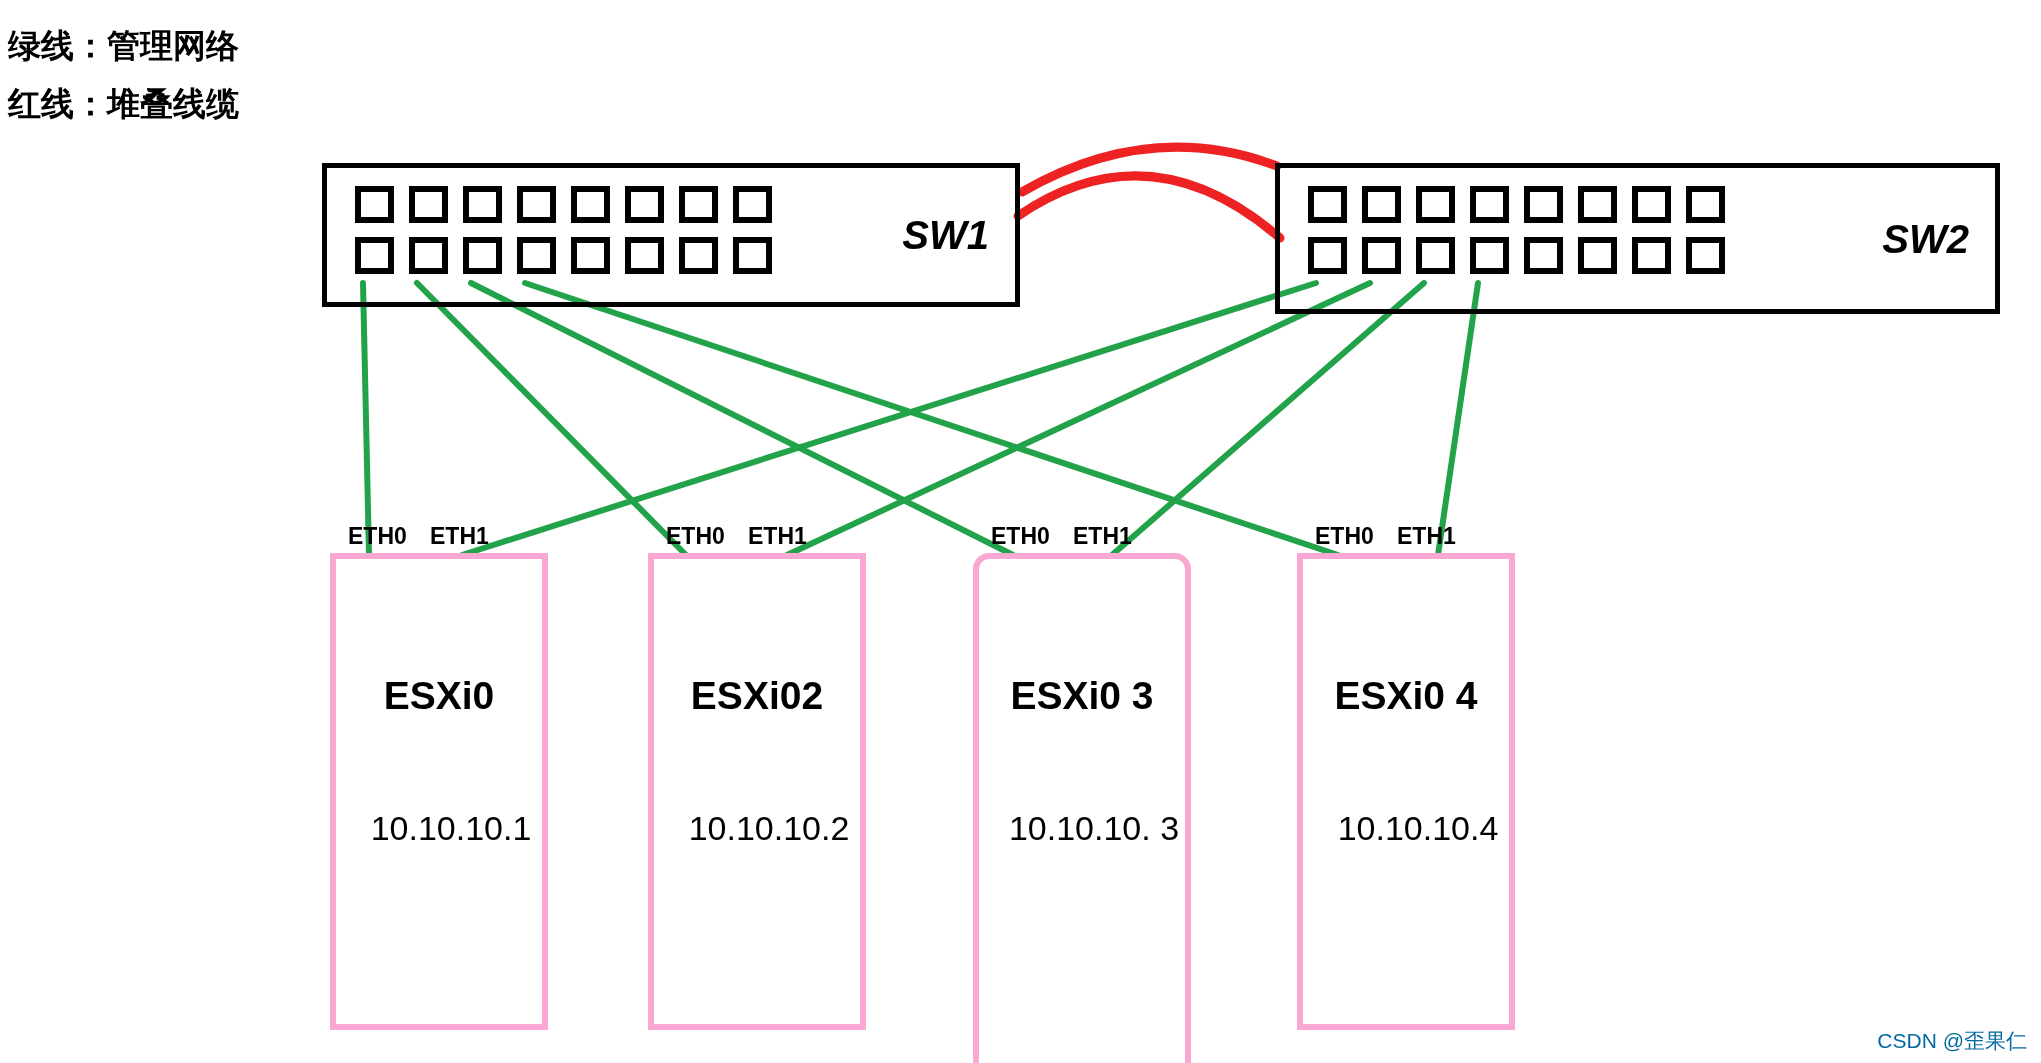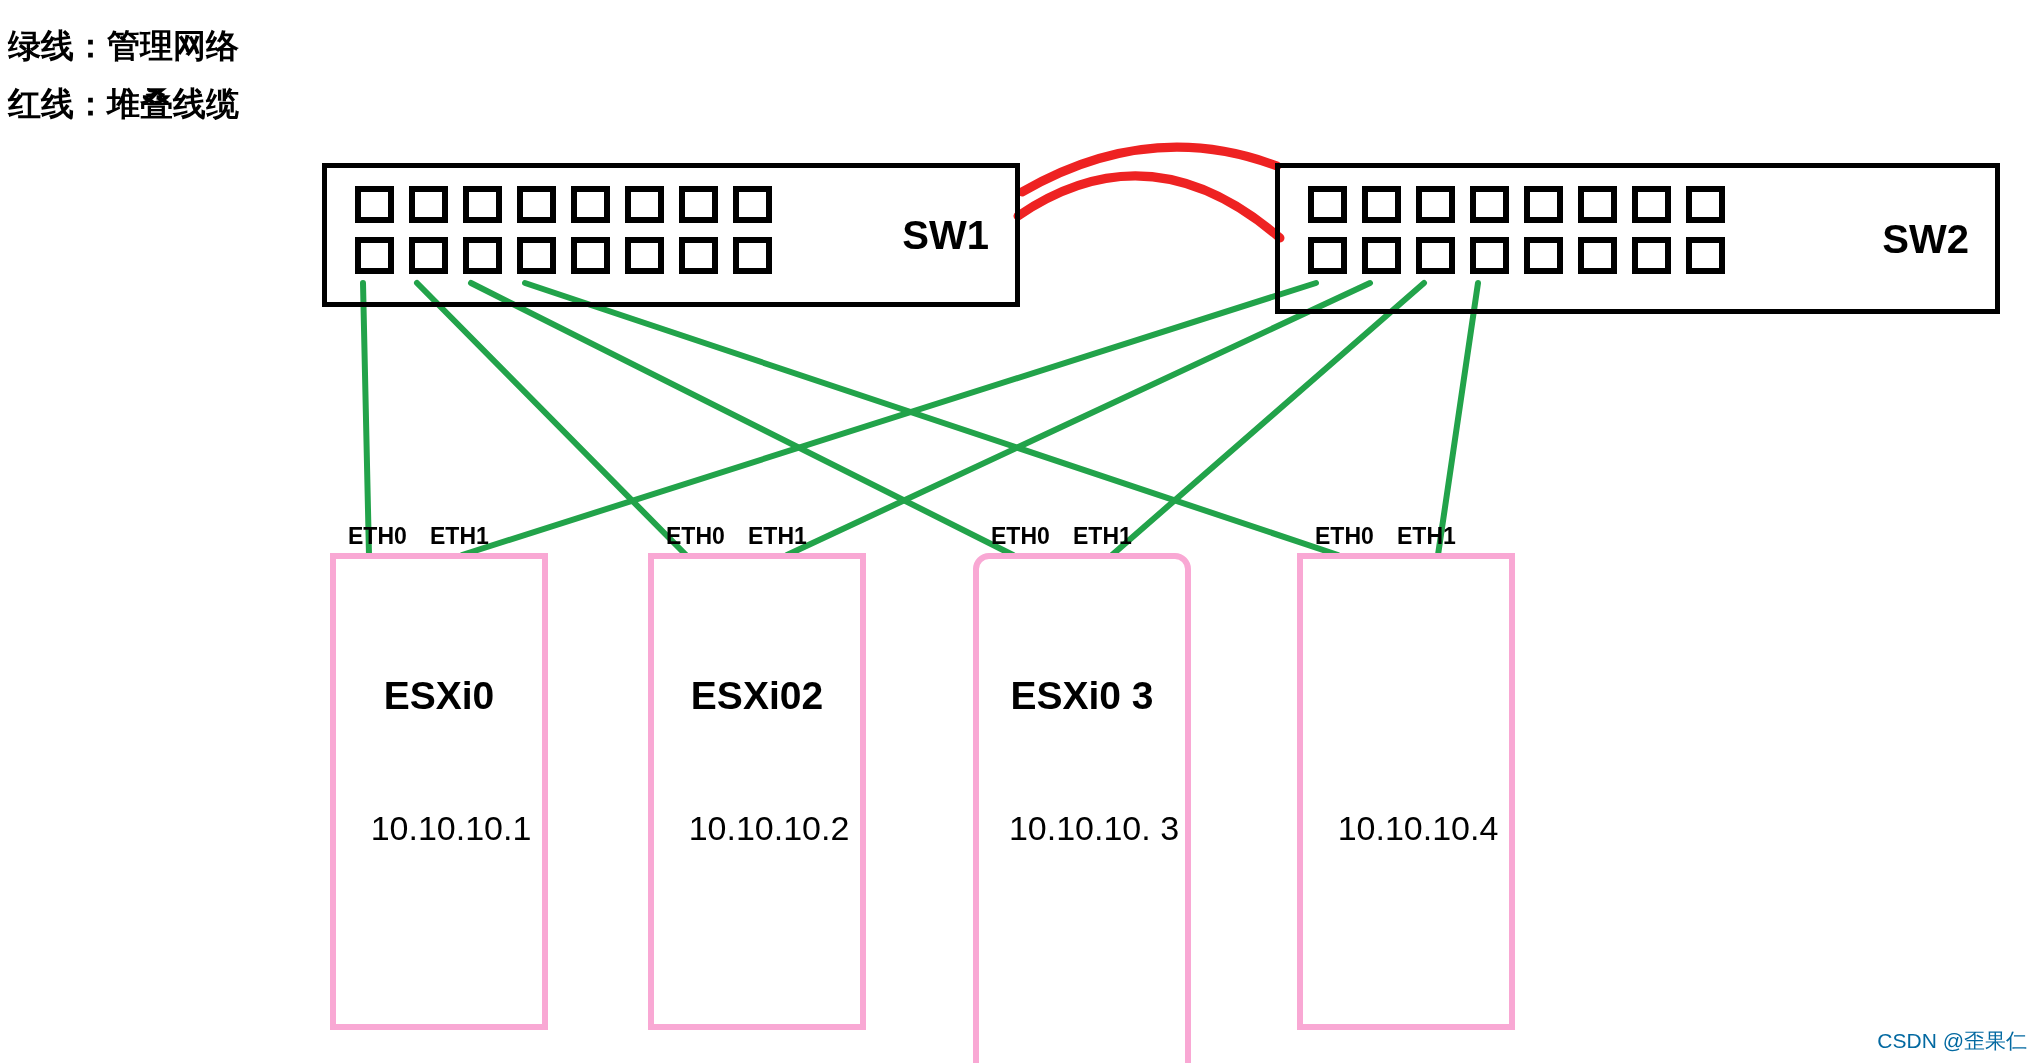--- a/index.html
+++ b/index.html
@@ -34,20 +34,21 @@
     width: 2041px;
     height: 1063px;
     pointer-events: none;
   }
 
   .switch {
     position: absolute;
     box-sizing: border-box;
     border: 5px solid #000000;
     background: transparent;
+    font-style: italic;
   }
   .switch-ports {
     position: absolute;
     left: 28px;
     top: 18px;
     display: flex;
     flex-direction: column;
     gap: 14px;
   }
   .port-row {
@@ -207,20 +208,21 @@
       </div>
       <div class="eth-label" style="left: 666px; top: 523px;">ETH0</div>
       <div class="eth-label" style="left: 748px; top: 523px;">ETH1</div>
       <div class="host" style="left: 973px; top: 553px; width: 218px; height: 603px; border-radius: 16px;">
         <div class="host-name">ESXi0 3</div>
         <div class="host-ip">10.10.10. 3</div>
       </div>
       <div class="eth-label" style="left: 991px; top: 523px;">ETH0</div>
       <div class="eth-label" style="left: 1073px; top: 523px;">ETH1</div>
       <div class="host" style="left: 1297px; top: 553px; width: 218px; height: 477px;">
+        <div class="host-name">ESXi0 4</div>
         <div class="host-ip">10.10.10.4</div>
       </div>
       <div class="eth-label" style="left: 1315px; top: 523px;">ETH0</div>
       <div class="eth-label" style="left: 1397px; top: 523px;">ETH1</div>
     </div>
 
   <div id="watermark">CSDN @歪果仁</div>
 </div>
 
 </body></html>

